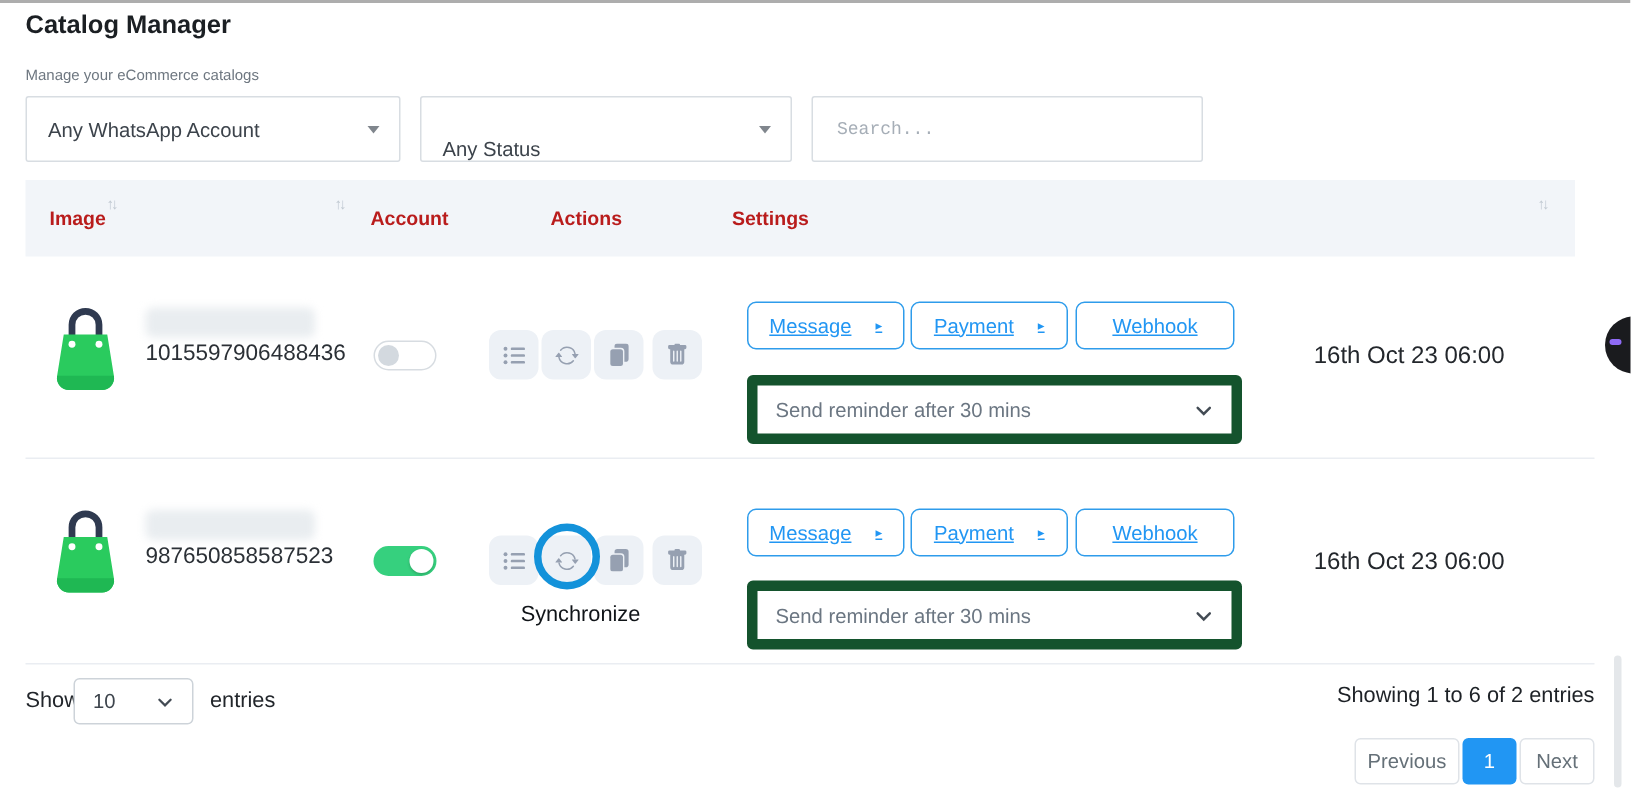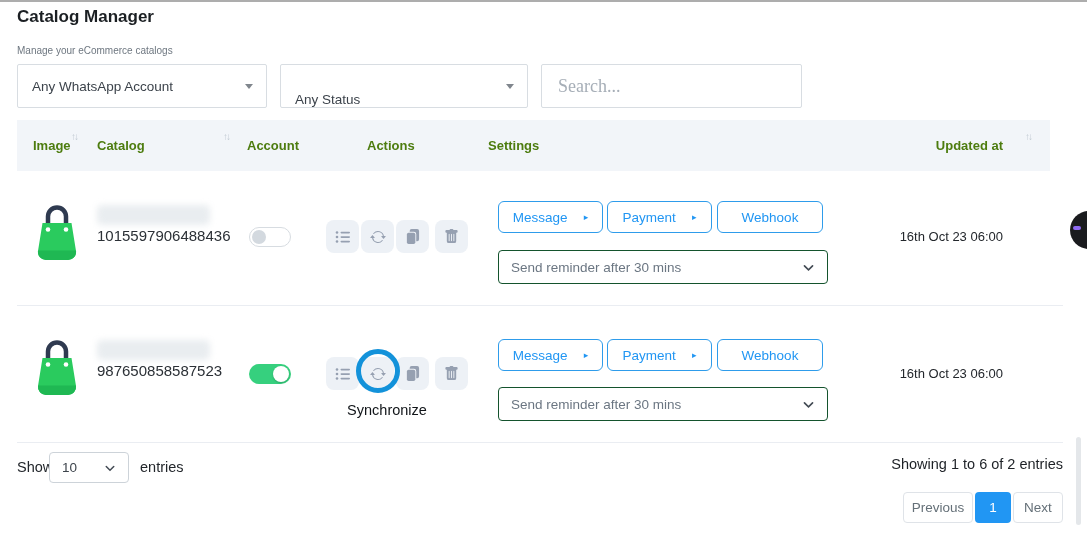--- a/index.html
+++ b/index.html
@@ -12,26 +12,26 @@
   .page-subtitle{position:absolute;left:17px;top:45px;font-size:10px;color:#6e7780;}
 
   .filter-box{position:absolute;top:64px;height:44px;border:1px solid #d8dde2;border-radius:2px;
     background:#fff;box-sizing:border-box;display:flex;align-items:center;padding:0 14px;
     font-size:13.5px;color:#3c434b;}
   .caret{width:0;height:0;border-left:4px solid transparent;border-right:4px solid transparent;
     border-top:5px solid #80868d;position:absolute;right:13px;top:19px;}
   #f-account{left:17px;width:250px;}
   #f-status{left:280px;width:248px;align-items:flex-end;}
   #f-search{left:541px;width:261px;}
-  #f-search input{border:none;outline:none;width:100%;font-size:18px;color:#3c434b;
-    font-family:Liberation Serif, serif;background:transparent;}
+  #f-search input{border:none;outline:none;width:100%;font-size:12px;color:#3c434b;
+    font-family:Liberation Mono, monospace;background:transparent;}
   #f-search input::placeholder{color:#a6aeb7;}
 
   .thead{position:absolute;left:17px;top:120px;width:1033px;height:51px;background:#f2f5f9;}
-  .th{position:absolute;top:0;height:51px;line-height:51px;font-size:13px;font-weight:700;color:#4d7c0f;}
+  .th{position:absolute;top:0;height:51px;line-height:51px;font-size:13px;font-weight:700;color:#b91c1c;}
   .sort{position:absolute;top:11px;font-size:10px;letter-spacing:-2px;color:#c1c9d2;font-weight:400;}
 
   .trow{position:absolute;left:17px;width:1046px;border-bottom:1px solid #eaedf2;box-sizing:border-box;}
   #row0{top:172px;height:134px;}
   #row1{top:306px;height:137px;}
 
   .bag{position:absolute;left:16px;top:30px;}
   .name-blur{position:absolute;left:80px;width:113px;height:20px;border-radius:5px;
     background:#e9edf0;filter:blur(3px);}
   .catalog-id{position:absolute;left:80px;font-size:15px;color:#2b3036;}
@@ -42,28 +42,28 @@
   .toggle.on{background:#36d07e;}
   .toggle.on .knob{position:absolute;right:2px;top:2px;width:16px;height:16px;border-radius:50%;background:#fff;
     box-shadow:0 1px 2px rgba(0,0,0,.2);}
 
   .abtn{position:absolute;width:33px;height:33px;border-radius:8px;background:#edf1f6;
     display:flex;align-items:center;justify-content:center;color:#96a0b1;cursor:pointer;}
   .abtn svg{display:block;}
 
   .sbtn{position:absolute;height:32px;box-sizing:border-box;border:1.5px solid #2e9ceb;border-radius:6px;
     background:#fff;color:#2196f3;font-size:13.5px;display:flex;align-items:center;justify-content:center;
-    gap:16px;cursor:pointer;}
+    gap:16px;cursor:pointer;text-decoration:underline;}
   .sbtn .sub-arrow{font-size:9px;line-height:1;}
 
-  .rsel{position:absolute;left:481px;width:330px;height:32px;box-sizing:border-box;border:1px solid #14532d;
+  .rsel{position:absolute;left:481px;width:330px;height:32px;box-sizing:border-box;border:7px solid #14532d;
     border-radius:4px;background:#fff;color:#6b7682;font-size:13.5px;display:flex;align-items:center;
     padding:16px 12px;justify-content:space-between;cursor:pointer;}
 
-  .updated{position:absolute;left:836px;width:150px;text-align:right;font-size:13px;color:#23272c;}
+  .updated{position:absolute;left:836px;width:150px;text-align:right;font-size:16px;color:#23272c;}
 
   .ann-ring{position:absolute;left:356px;top:349px;width:44px;height:44px;border:5px solid #1392da;
     border-radius:50%;box-sizing:border-box;background:transparent;}
   .ann-label{position:absolute;left:332px;top:402px;width:110px;text-align:center;font-size:14.5px;color:#101418;}
 
   .float-circle{position:absolute;left:1070px;top:211px;width:38px;height:38px;border-radius:50%;background:#1a1b1e;}
   .float-dash{position:absolute;left:1073px;top:226px;width:8px;height:4px;border-radius:2px;background:#8f6bf5;}
 
   .show-label{position:absolute;left:17px;top:459px;font-size:14.5px;color:#22262b;}
   .psel{position:absolute;left:49px;top:452px;width:80px;height:31px;box-sizing:border-box;border:1px solid #cdd3d9;
@@ -96,26 +96,24 @@
   <span>Any Status</span>
   <span class="caret"></span>
 </div>
 <div class="filter-box" id="f-search">
   <input type="text" placeholder="Search..." style="">
 </div>
 
 <div class="thead">
   <div class="th" style="left:16px">Image</div>
   <div class="sort" style="left:54px">↑↓</div>
-  <div class="th" style="left:80px">Catalog</div>
   <div class="sort" style="left:206px">↑↓</div>
   <div class="th" style="left:230px">Account</div>
   <div class="th" style="left:350px">Actions</div>
   <div class="th" style="left:471px">Settings</div>
-  <div class="th" style="left:840px;width:146px;text-align:right">Updated at</div>
   <div class="sort" style="left:1008px">↑↓</div>
 </div>
 
 <div class="trow" id="row0">
   <svg class="bag" width="48" height="62" viewBox="0 0 48 62">
     <path d="M15 30 V14.5 a9 9 0 0 1 18 0 V30" fill="none" stroke="#2f3a50" stroke-width="4.5" stroke-linecap="round"></path>
     <path d="M9.5 21 H38.5 L43 49 a8 8 0 0 1 -8 9 H13 a8 8 0 0 1 -8 -9 Z" fill="#2acb5e"></path>
     <path d="M5.4 48.5 H42.7 L43 49 a8 8 0 0 1 -8 9 H13 a8 8 0 0 1 -8 -9 Z" fill="#1fb853"></path>
     <circle cx="15" cy="27.5" r="2.3" fill="#fff"></circle>
       <circle cx="33" cy="27.5" r="2.3" fill="#fff"></circle>

